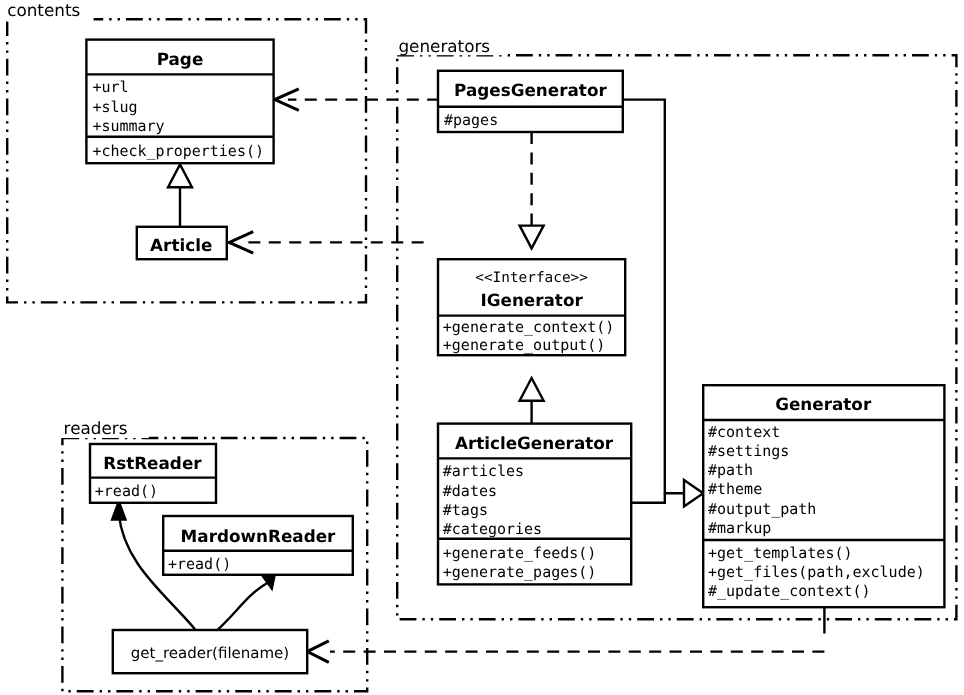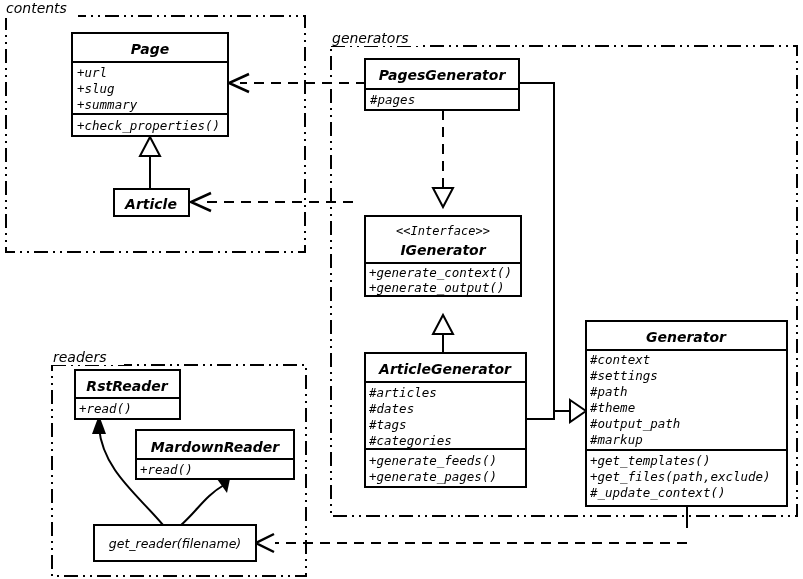--- a/index.html
+++ b/index.html
@@ -9,21 +9,20 @@
   }
   body {
     font-family: "DejaVu Sans", sans-serif;
   }
   #canvas {
     position: relative;
     width: 803px;
     height: 579px;
     background: #ffffff;
     overflow: hidden;
-    font-style: italic;
   }
   svg.layer {
     position: absolute;
     left: 0;
     top: 0;
     width: 803px;
     height: 579px;
   }
   .pkg-label {
     font-family: "DejaVu Sans", sans-serif;

